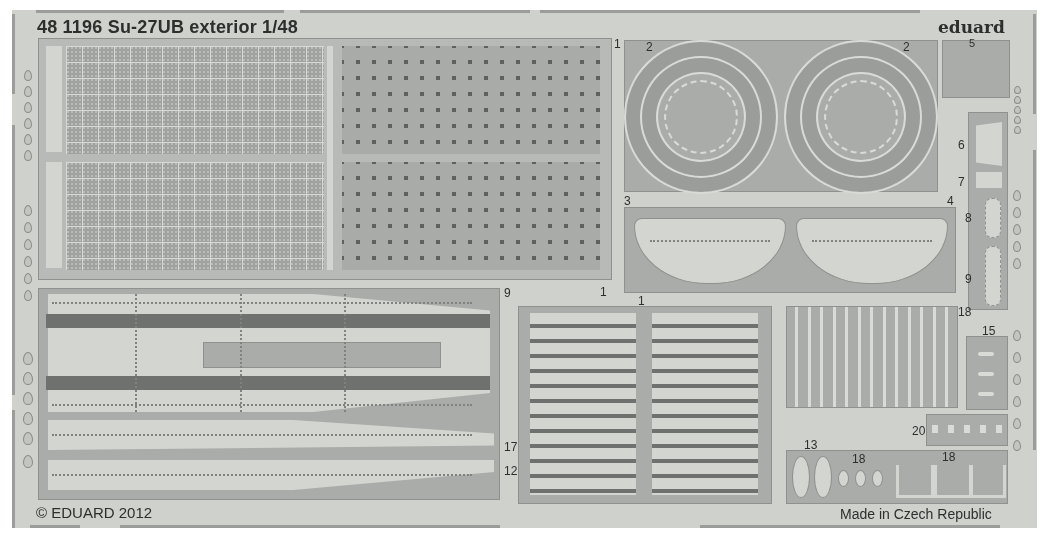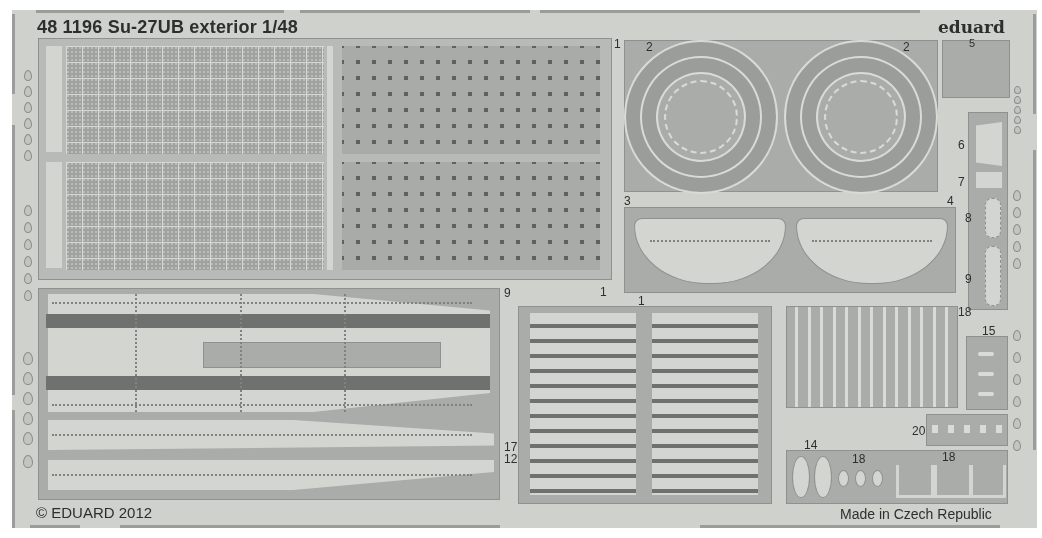--- a/index.html
+++ b/index.html
@@ -137,21 +137,21 @@
 <div class="vrivets" style="left:240px;top:294px;height:118px;"></div>
 <div class="vrivets" style="left:344px;top:294px;height:118px;"></div>
 
 <div class="abs" style="left:48px;top:420px;width:446px;height:30px;background:#d3d5d1;clip-path:polygon(0 0,55% 0,100% 45%,100% 85%,0 100%);"></div>
 <div class="rivets" style="left:52px;top:434px;width:420px;"></div>
 <div class="abs" style="left:48px;top:460px;width:446px;height:30px;background:#d3d5d1;clip-path:polygon(0 0,100% 0,100% 40%,55% 100%,0 100%);"></div>
 <div class="rivets" style="left:52px;top:474px;width:420px;"></div>
 
 <div class="num" style="left:504px;top:286px;">9</div>
 <div class="num" style="left:504px;top:440px;">17</div>
-<div class="num" style="left:504px;top:452px;">12</div>
+<div class="num" style="left:504px;top:464px;">12</div>
 <div class="num" style="left:600px;top:285px;">1</div>
 
 <div class="plate" style="left:518px;top:306px;width:252px;height:196px;"></div>
 <div class="abs" style="left:530px;top:313px;width:106px;height:182px;background:#d3d5d1;background-image:repeating-linear-gradient(to bottom, transparent 0, transparent 11px, #6e716d 11px, #6e716d 15px);"></div>
 <div class="abs" style="left:652px;top:313px;width:106px;height:182px;background:#d3d5d1;background-image:repeating-linear-gradient(to bottom, transparent 0, transparent 11px, #6e716d 11px, #6e716d 15px);"></div>
 <div class="num" style="left:638px;top:294px;">1</div>
 
 <div class="plate" style="left:786px;top:306px;width:170px;height:100px;background-image:repeating-linear-gradient(to right, transparent 0, transparent 8px, #d9dbd7 8px, #d9dbd7 11px, transparent 11px, transparent 12.5px);"></div>
 <div class="num" style="left:958px;top:305px;">18</div>
 
@@ -166,15 +166,15 @@
 
 <div class="plate" style="left:786px;top:450px;width:220px;height:52px;"></div>
 <div class="abs" style="left:792px;top:456px;width:16px;height:40px;border-radius:50%;background:#d3d5d1;border:1px solid #8e918d;"></div>
 <div class="abs" style="left:814px;top:456px;width:16px;height:40px;border-radius:50%;background:#d3d5d1;border:1px solid #8e918d;"></div>
 <div class="abs" style="left:838px;top:470px;width:9px;height:15px;border-radius:50%;background:#d3d5d1;border:1px solid #8e918d;"></div>
 <div class="abs" style="left:855px;top:470px;width:9px;height:15px;border-radius:50%;background:#d3d5d1;border:1px solid #8e918d;"></div>
 <div class="abs" style="left:872px;top:470px;width:9px;height:15px;border-radius:50%;background:#d3d5d1;border:1px solid #8e918d;"></div>
 <div class="abs" style="left:896px;top:465px;width:32px;height:30px;border:3px solid #d3d5d1;border-top:none;"></div>
 <div class="abs" style="left:934px;top:465px;width:32px;height:30px;border:3px solid #d3d5d1;border-top:none;"></div>
 <div class="abs" style="left:970px;top:465px;width:30px;height:30px;border:3px solid #d3d5d1;border-top:none;"></div>
-<div class="num" style="left:804px;top:438px;">14</div>
+<div class="num" style="left:804px;top:438px;">13</div>
 <div class="num" style="left:852px;top:452px;">18</div>
 <div class="num" style="left:942px;top:450px;">18</div>
 
 </body></html>

